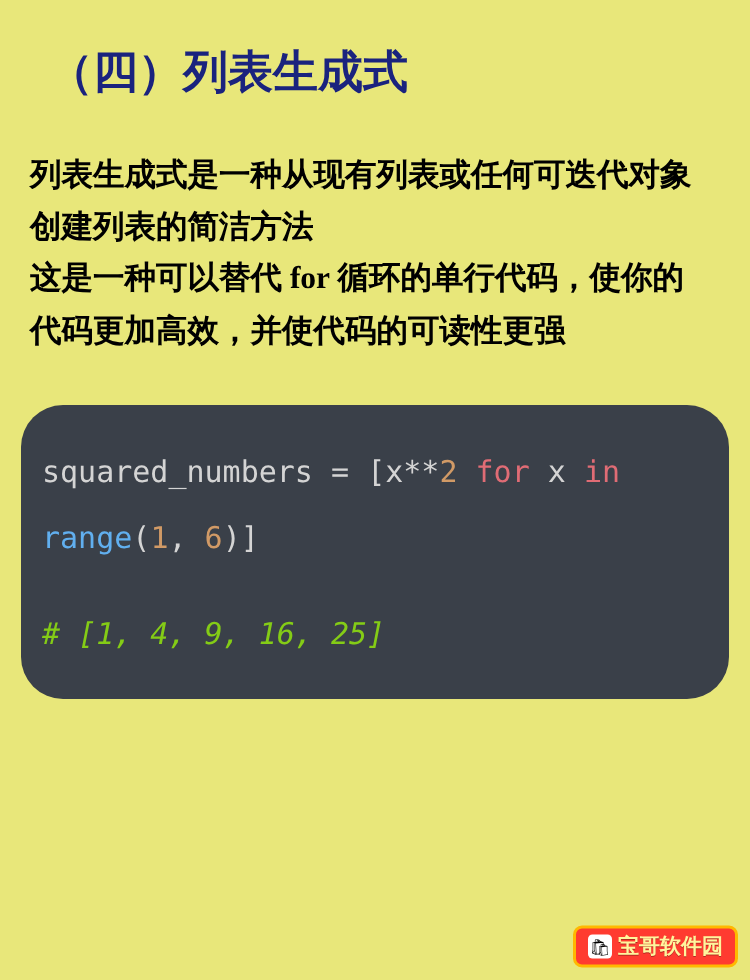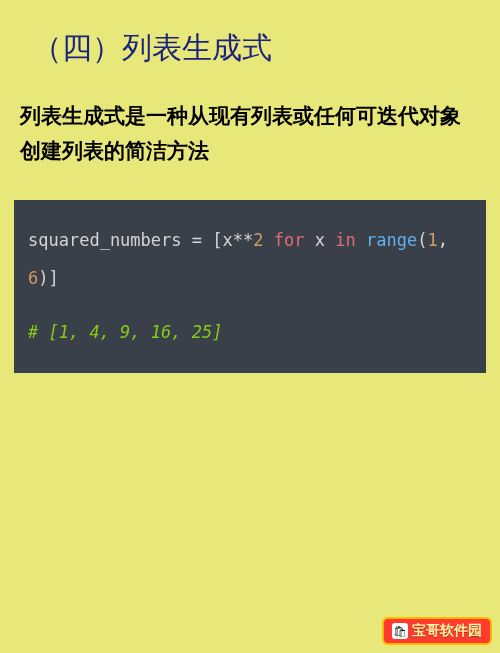--- a/index.html
+++ b/index.html
@@ -7,39 +7,40 @@
       width: 500px;
       height: 653px;
       background: #e8e77a;
       font-family: "Microsoft YaHei", "PingFang SC", sans-serif;
       position: relative;
       overflow: hidden;
     }
     .heading {
       color: #1a237e;
       font-size: 30px;
-      font-weight: normal;
+      font-weight: bold;
       padding: 28px 0 0 32px;
     }
     .body-text {
       color: #000;
       font-size: 21px;
       font-weight: bold;
       line-height: 1.65;
       padding: 30px 32px 0 20px;
       font-family: Liberation Serif, serif;
     }
     .code-block {
       background: #3a4049;
       margin: 32px 14px 0 14px;
       padding: 22px 14px 22px 14px;
       font-family: "Consolas", "Monaco", monospace;
-      font-size: 17px;
+      font-size: 20px;
       line-height: 2.2;
       color: #d4d4d4;
+      border-radius: 28px;
     }
     .blank-line { height: 1em; }
     .tok-var { color: #d4d4d4; }
     .tok-op { color: #d4d4d4; }
     .tok-bracket { color: #d4d4d4; }
     .tok-kw { color: #e06c75; }
     .tok-fn { color: #61afef; }
     .tok-num { color: #d19a66; }
     .tok-comment { color: #84cc16; font-style: italic; }
     .watermark {
@@ -71,20 +72,21 @@
       text-shadow: 0 1px 0 rgba(0,0,0,0.3);
     }
   </style>
 </head>
 <body>
 
 <div class="heading">（四）列表生成式</div>
 
 <div class="body-text">
   <div>列表生成式是一种从现有列表或任何可迭代对象创建列表的简洁方法</div>
+  <div>这是一种可以替代 for 循环的单行代码，使你的代码更加高效，并使代码的可读性更强</div>
 </div>
 
 <div class="code-block">
   <div>
     <span class="tok-var">squared_numbers</span><span class="tok-op"> = </span><span class="tok-bracket">[</span><span class="tok-var">x</span><span class="tok-op">**</span><span class="tok-num">2</span><span> </span><span class="tok-kw">for</span><span> </span><span class="tok-var">x</span><span> </span><span class="tok-kw">in</span><span> </span><span class="tok-fn">range</span><span class="tok-bracket">(</span><span class="tok-num">1</span><span class="tok-op">, </span><span class="tok-num">6</span><span class="tok-bracket">)</span><span class="tok-bracket">]</span>
   </div>
   <div class="blank-line"></div>
   <div class="tok-comment"># [1, 4, 9, 16, 25]</div>
 </div>
 

